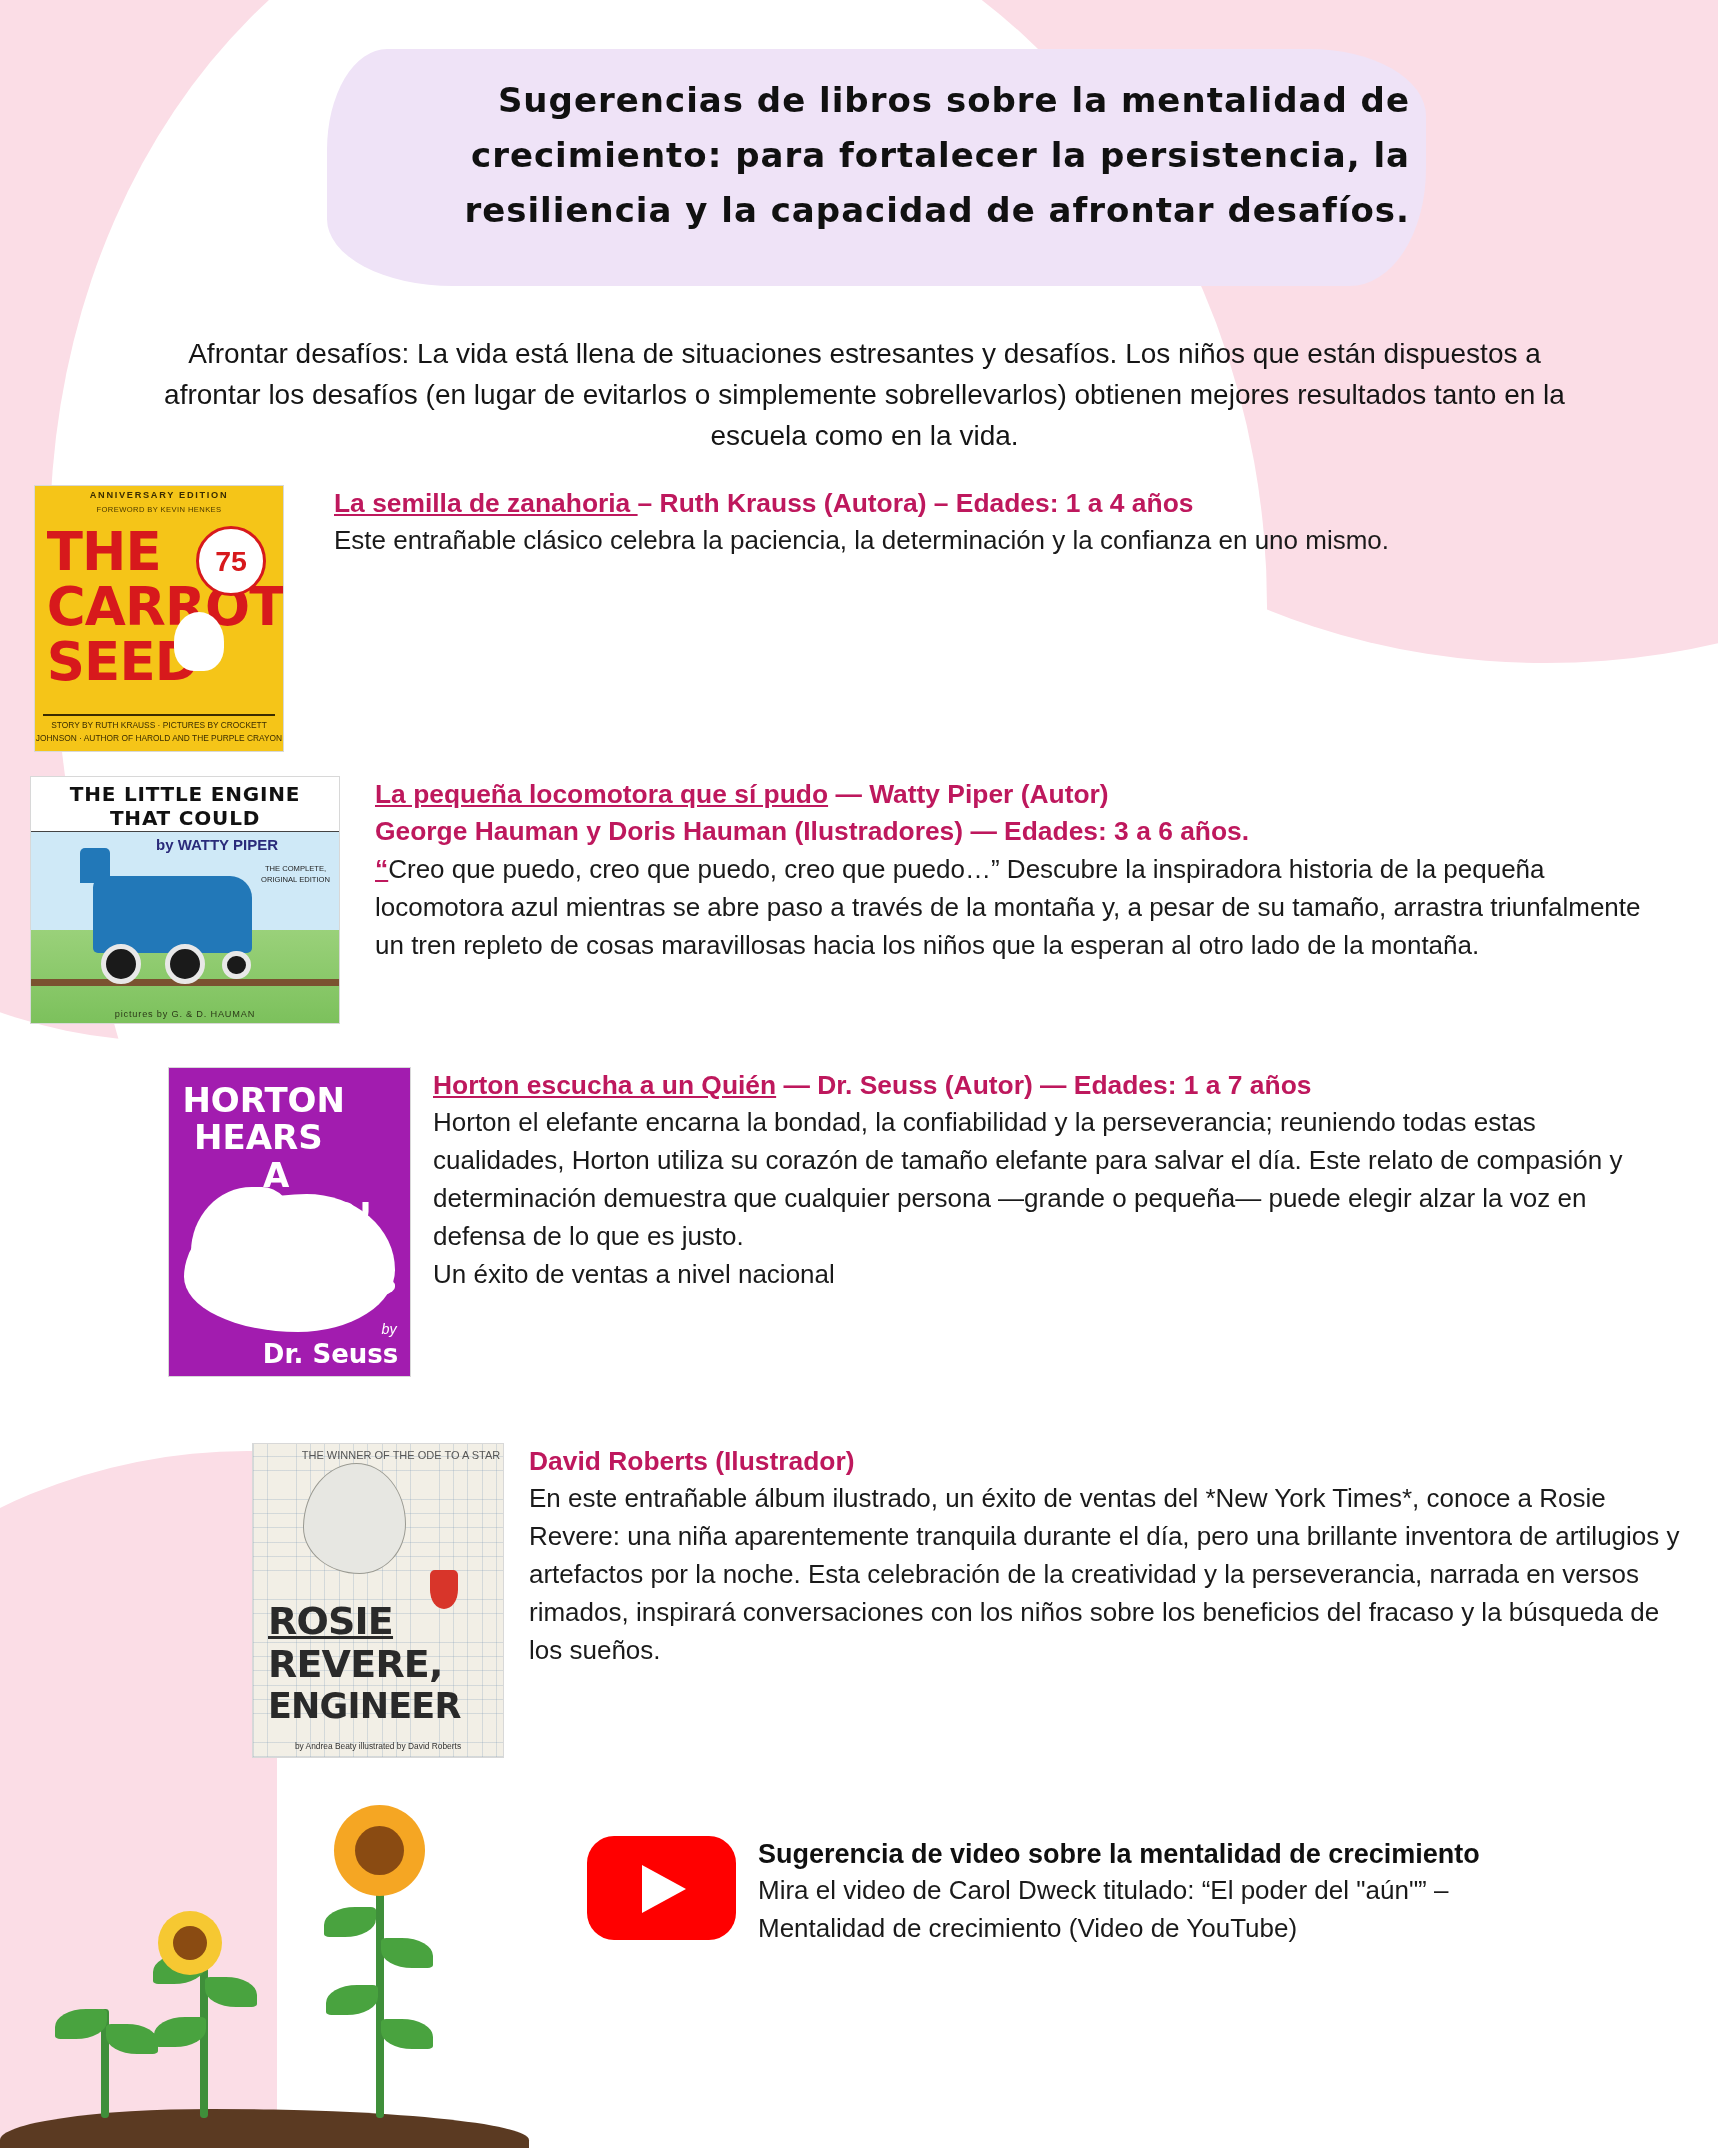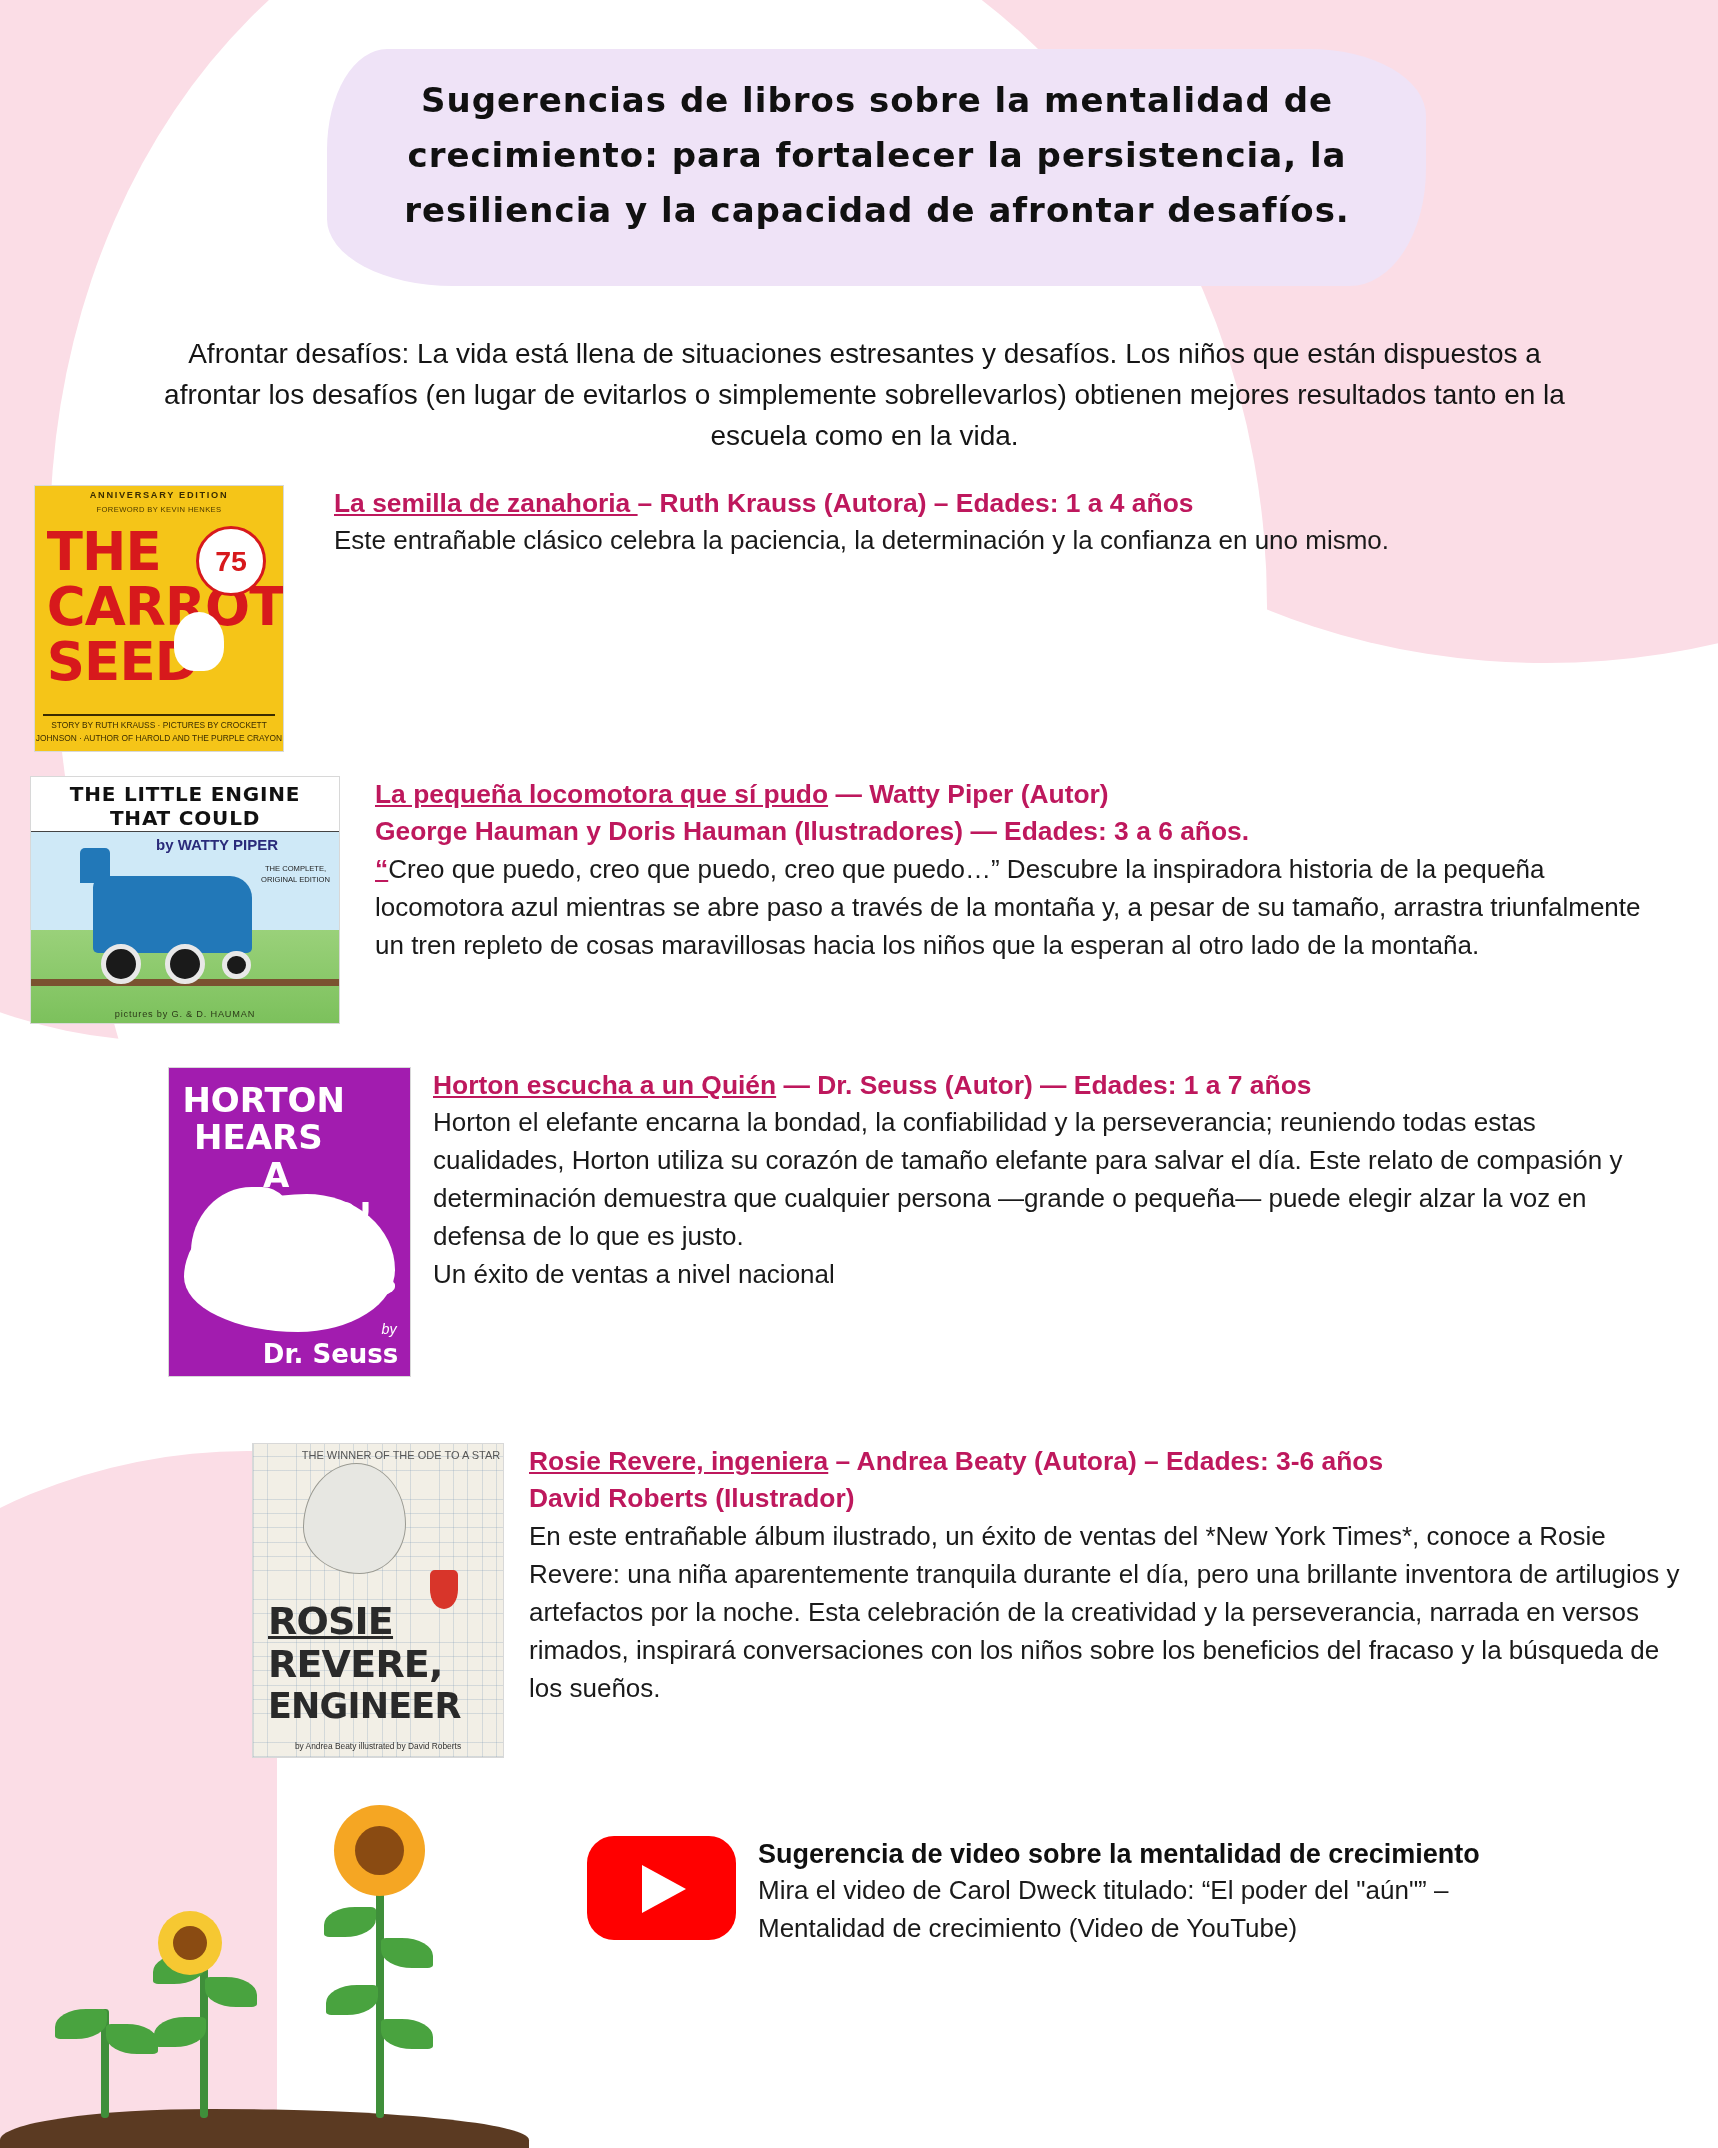--- a/index.html
+++ b/index.html
@@ -73,21 +73,21 @@
     width: 1718px;
     height: 2148px;
   }
 
   
   .title-wrap {
     position: absolute;
     left: 319px;
     top: 34px;
     width: 1116px;
-    text-align: center;
+    text-align: right;
   }
   .title-highlight {
     position: absolute;
     left: 8.4px;
     top: 15px;
     width: 1099px;
     height: 237px;
     background: #efe3f7;
     border-radius: 60px 117px 76px 126px / 101px 67px 117px 67px;
     z-index: -1;
@@ -607,23 +607,20 @@
       <div class="grid"></div>
       <div class="topnote">THE WINNER OF THE ODE TO A STAR</div>
       <div class="balloon"></div>
       <div class="redbit"></div>
       <div class="rline r1">ROSIE</div>
       <div class="rline r2">REVERE,</div>
       <div class="rline r3">ENGINEER</div>
       <div class="foot">by Andrea Beaty  illustrated by David Roberts</div>
     </div>
     <div class="entry-text" style="margin-left:25px; width:1166px;">
-      <div class="entry-head">
-        <span class="u">Rosie Revere, ingeniera</span><span> – Andrea Beaty (Autora) – Edades: 3-6 años</span>
-      </div>
       <div class="entry-head">David Roberts (Ilustrador)</div>
       <div class="entry-body">En este entrañable álbum ilustrado, un éxito de ventas del *New York Times*, conoce a Rosie Revere: una niña aparentemente tranquila durante el día, pero una brillante inventora de artilugios y artefactos por la noche. Esta celebración de la creatividad y la perseverancia, narrada en versos rimados, inspirará conversaciones con los niños sobre los beneficios del fracaso y la búsqueda de los sueños.</div>
     </div>
   </div>
 
   <div class="yt-entry">
     <div class="yt-btn">
       <div class="tri"></div>
     </div>
     <div class="yt-text">

